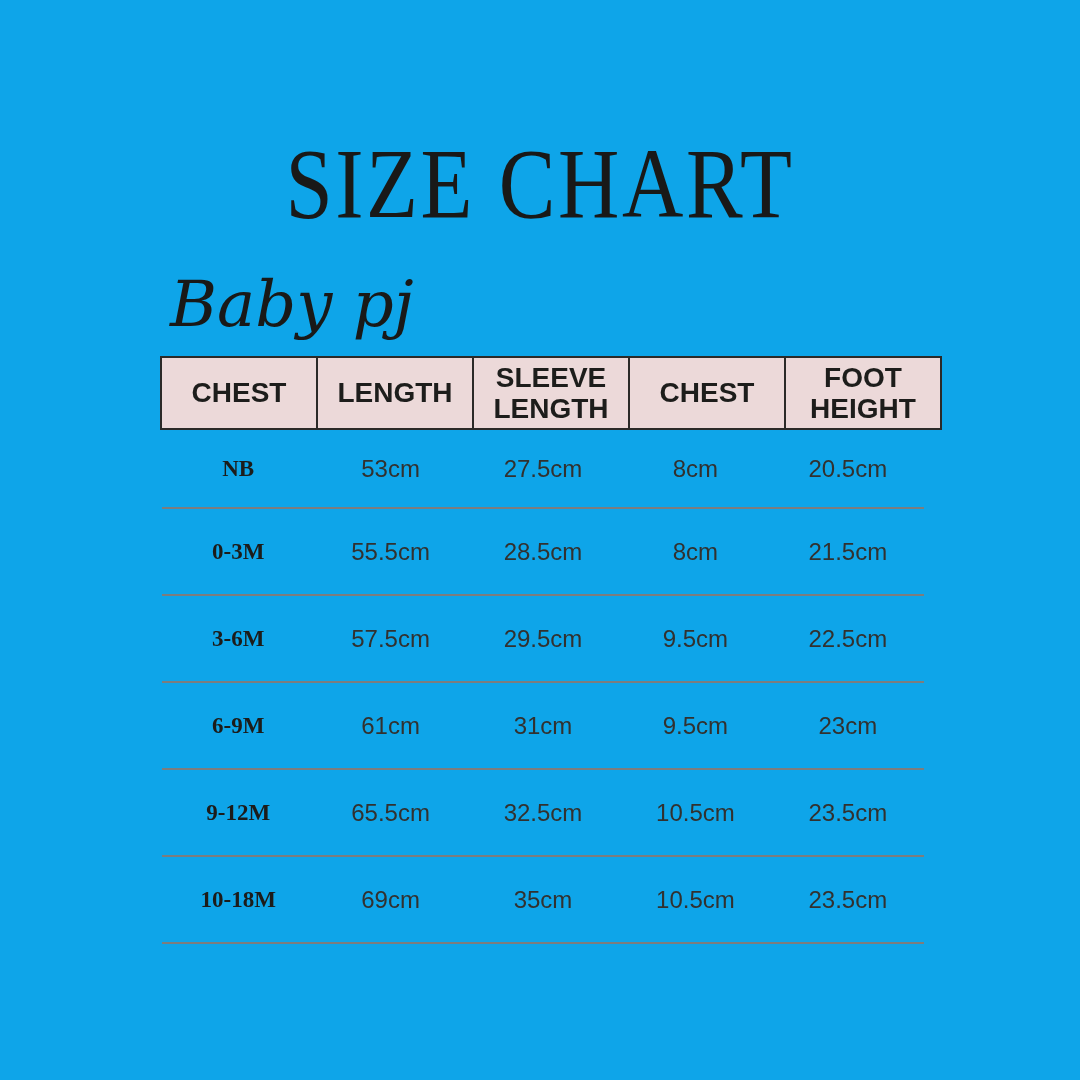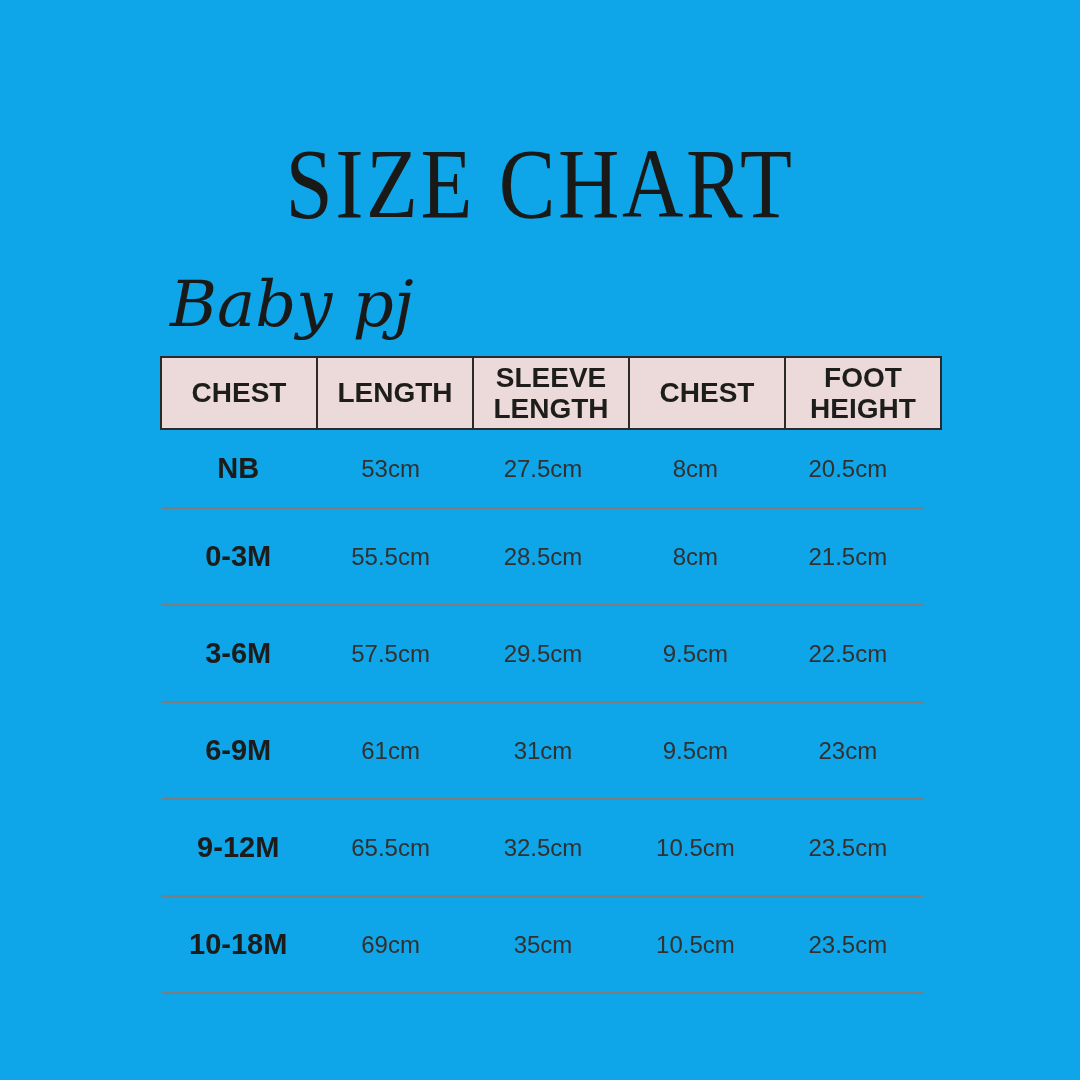--- a/index.html
+++ b/index.html
@@ -60,35 +60,36 @@
     line-height: 1.12;
     color: #1d1d1b;
     padding: 0 6px;
     box-sizing: border-box;
   }
   .header-cell:last-child { border-right: none; }
   .table-body { width: 762px; margin-left: 2px; }
   .table-row {
     display: flex;
     align-items: center;
-    height: 97px;
+    height: 87px;
     border-bottom: 2px solid #7d7d7d;
     box-sizing: border-box;
   }
   .table-row:first-child { height: 79px; }
   .cell {
     flex: 1;
     text-align: center;
     font-size: 24px;
     color: #32312f;
   }
   .cell.size-cell {
     font-weight: bold;
-    font-size: 29px;
+    font-size: 23px;
     color: #1c1c1a;
+    font-family: Liberation Serif, serif;
   }
 </style>
 </head>
 <body>
 
 <div class="canvas">
 
   <div class="title">SIZE CHART</div>
 
   <div class="brand">Baby pj</div>

